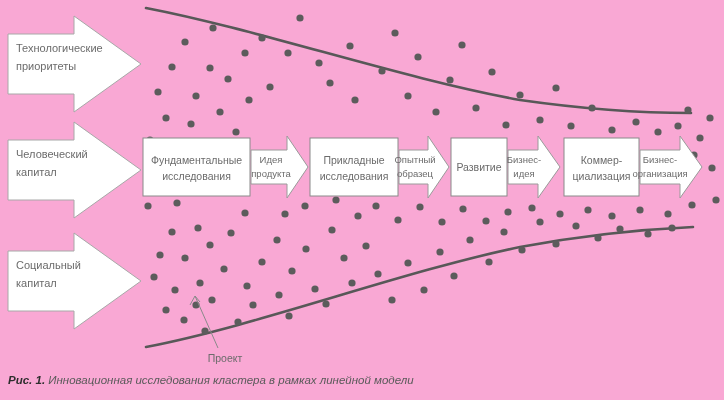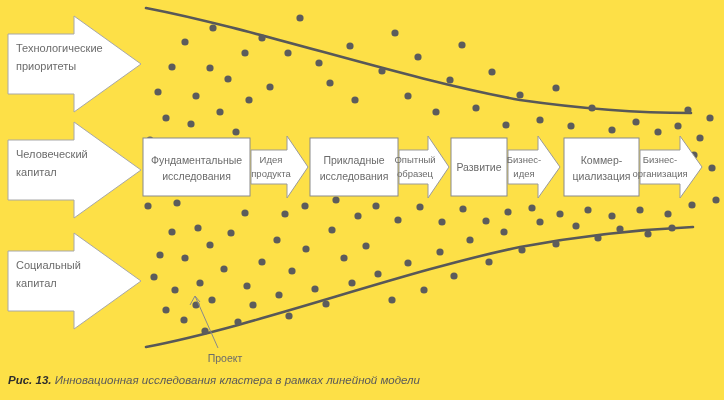--- a/index.html
+++ b/index.html
@@ -8,21 +8,21 @@
     padding: 0;
     background: #ffffff;
   }
   body {
     font-family: "Liberation Sans", sans-serif;
   }
   #figure {
     position: relative;
     width: 724px;
     height: 400px;
-    background: #fde047;
+    background: #f9a8d4;
     overflow: hidden;
   }
   #diagram-svg {
     position: absolute;
     left: 0;
     top: 0;
     width: 724px;
     height: 400px;
     display: block;
   }
@@ -288,17 +288,17 @@
 
     <g>
       <path class="leader-line" d="M 218,348 L 195,296"></path>
       <path class="leader-line" d="M 190,305 L 195,296 L 200,302"></path>
       <text class="callout-label" x="225" y="362">Проект</text>
     </g>
 
   </svg>
 
   <div id="caption">
-    <span class="cap-label">Рис. 13.</span>
+    <span class="cap-label">Рис. 1.</span>
     <span class="cap-text">Инновационная исследования кластера в рамках линейной модели</span>
   </div>
 
 </div>
 
 </body></html>

